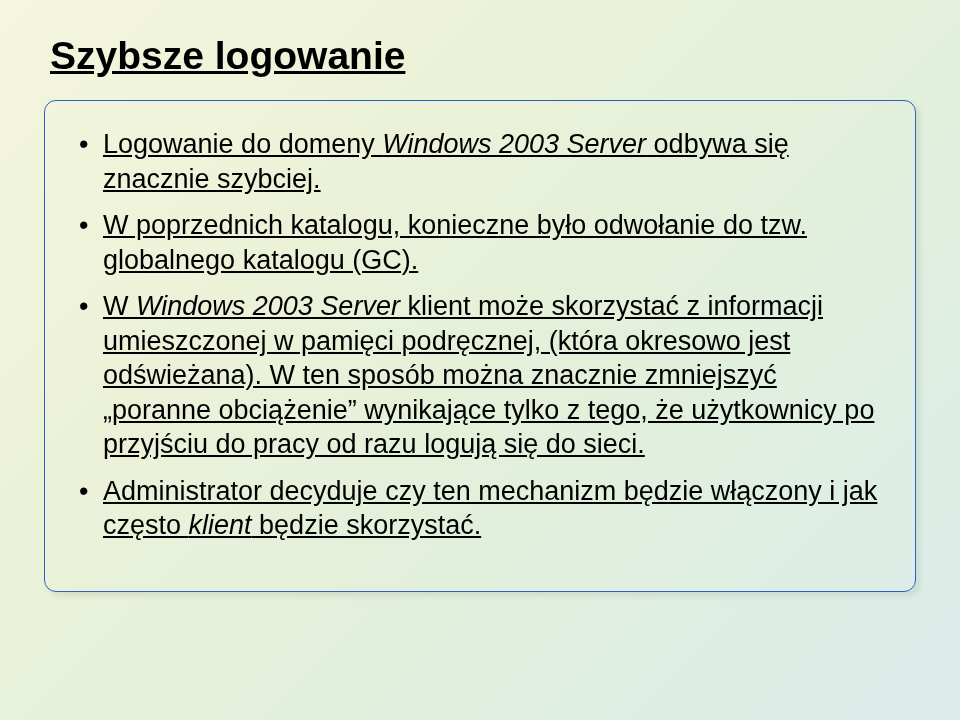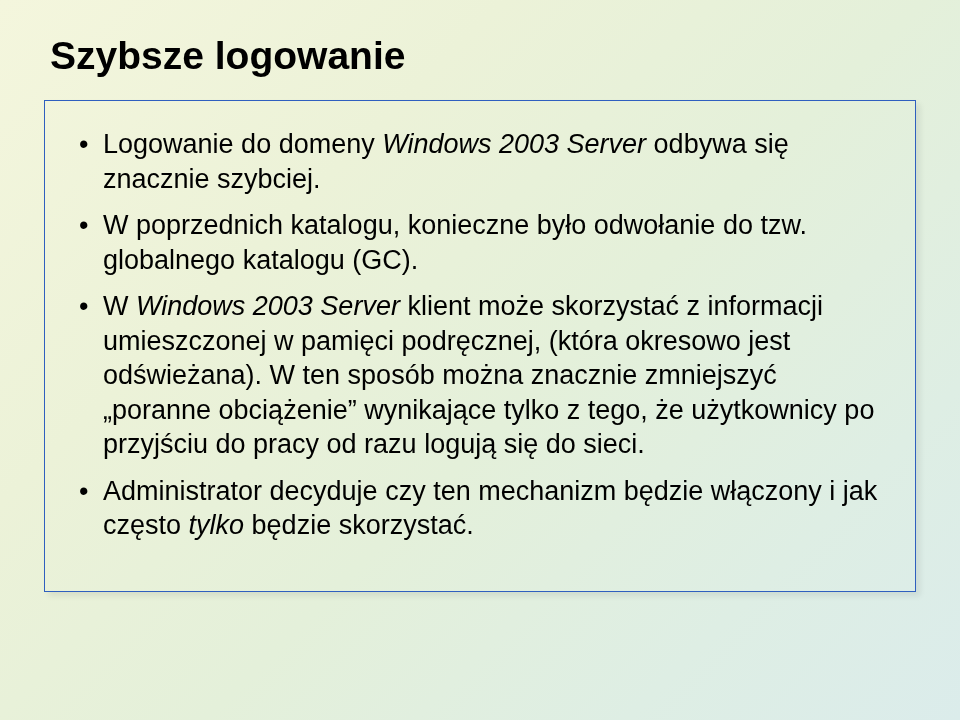--- a/index.html
+++ b/index.html
@@ -12,29 +12,30 @@
   body {
     background: linear-gradient(135deg, #f4f6dd 0%, #ecf2d8 30%, #e4f0da 55%, #deeee4 80%, #dbeceb 100%);
     font-family: Arial, Helvetica, sans-serif;
     color: #000;
   }
   .slide {
     box-sizing: border-box;
     padding: 30px 44px 44px 44px;
     width: 100%;
     height: 100%;
+    text-decoration: underline;
   }
   .title {
     font-size: 39px;
     font-weight: bold;
     margin: 4px 0 22px 6px;
   }
   .box {
     border: 1px solid #2f5fbf;
-    border-radius: 0;
+    border-radius: 12px;
     padding: 26px 30px 36px 30px;
     box-shadow: 4px 4px 6px rgba(0,0,0,0.08);
   }
   ul.bullets {
     list-style: none;
     margin: 0;
     padding: 0;
   }
   ul.bullets > li {
     position: relative;
@@ -66,18 +67,18 @@
       <li>
         <span>Logowanie do domeny </span><span class="ital">Windows 2003 Server</span><span> odbywa się znacznie szybciej.</span>
       </li>
       <li>
         <span>W poprzednich katalogu, konieczne było odwołanie do tzw. globalnego katalogu (GC).</span><span class="ital"></span><span></span>
       </li>
       <li>
         <span>W </span><span class="ital">Windows 2003 Server</span><span> klient może skorzystać z informacji umieszczonej w pamięci podręcznej, (która okresowo jest odświeżana). W ten sposób można znacznie zmniejszyć „poranne obciążenie” wynikające tylko z tego, że użytkownicy po przyjściu do pracy od razu logują się do sieci.</span>
       </li>
       <li>
-        <span>Administrator decyduje czy ten mechanizm będzie włączony i jak często </span><span class="ital">tylko</span><span> będzie skorzystać.</span>
+        <span>Administrator decyduje czy ten mechanizm będzie włączony i jak często </span><span class="ital">klient</span><span> będzie skorzystać.</span>
       </li>
     </ul>
   </div>
 
 </div>
 
 </body></html>

